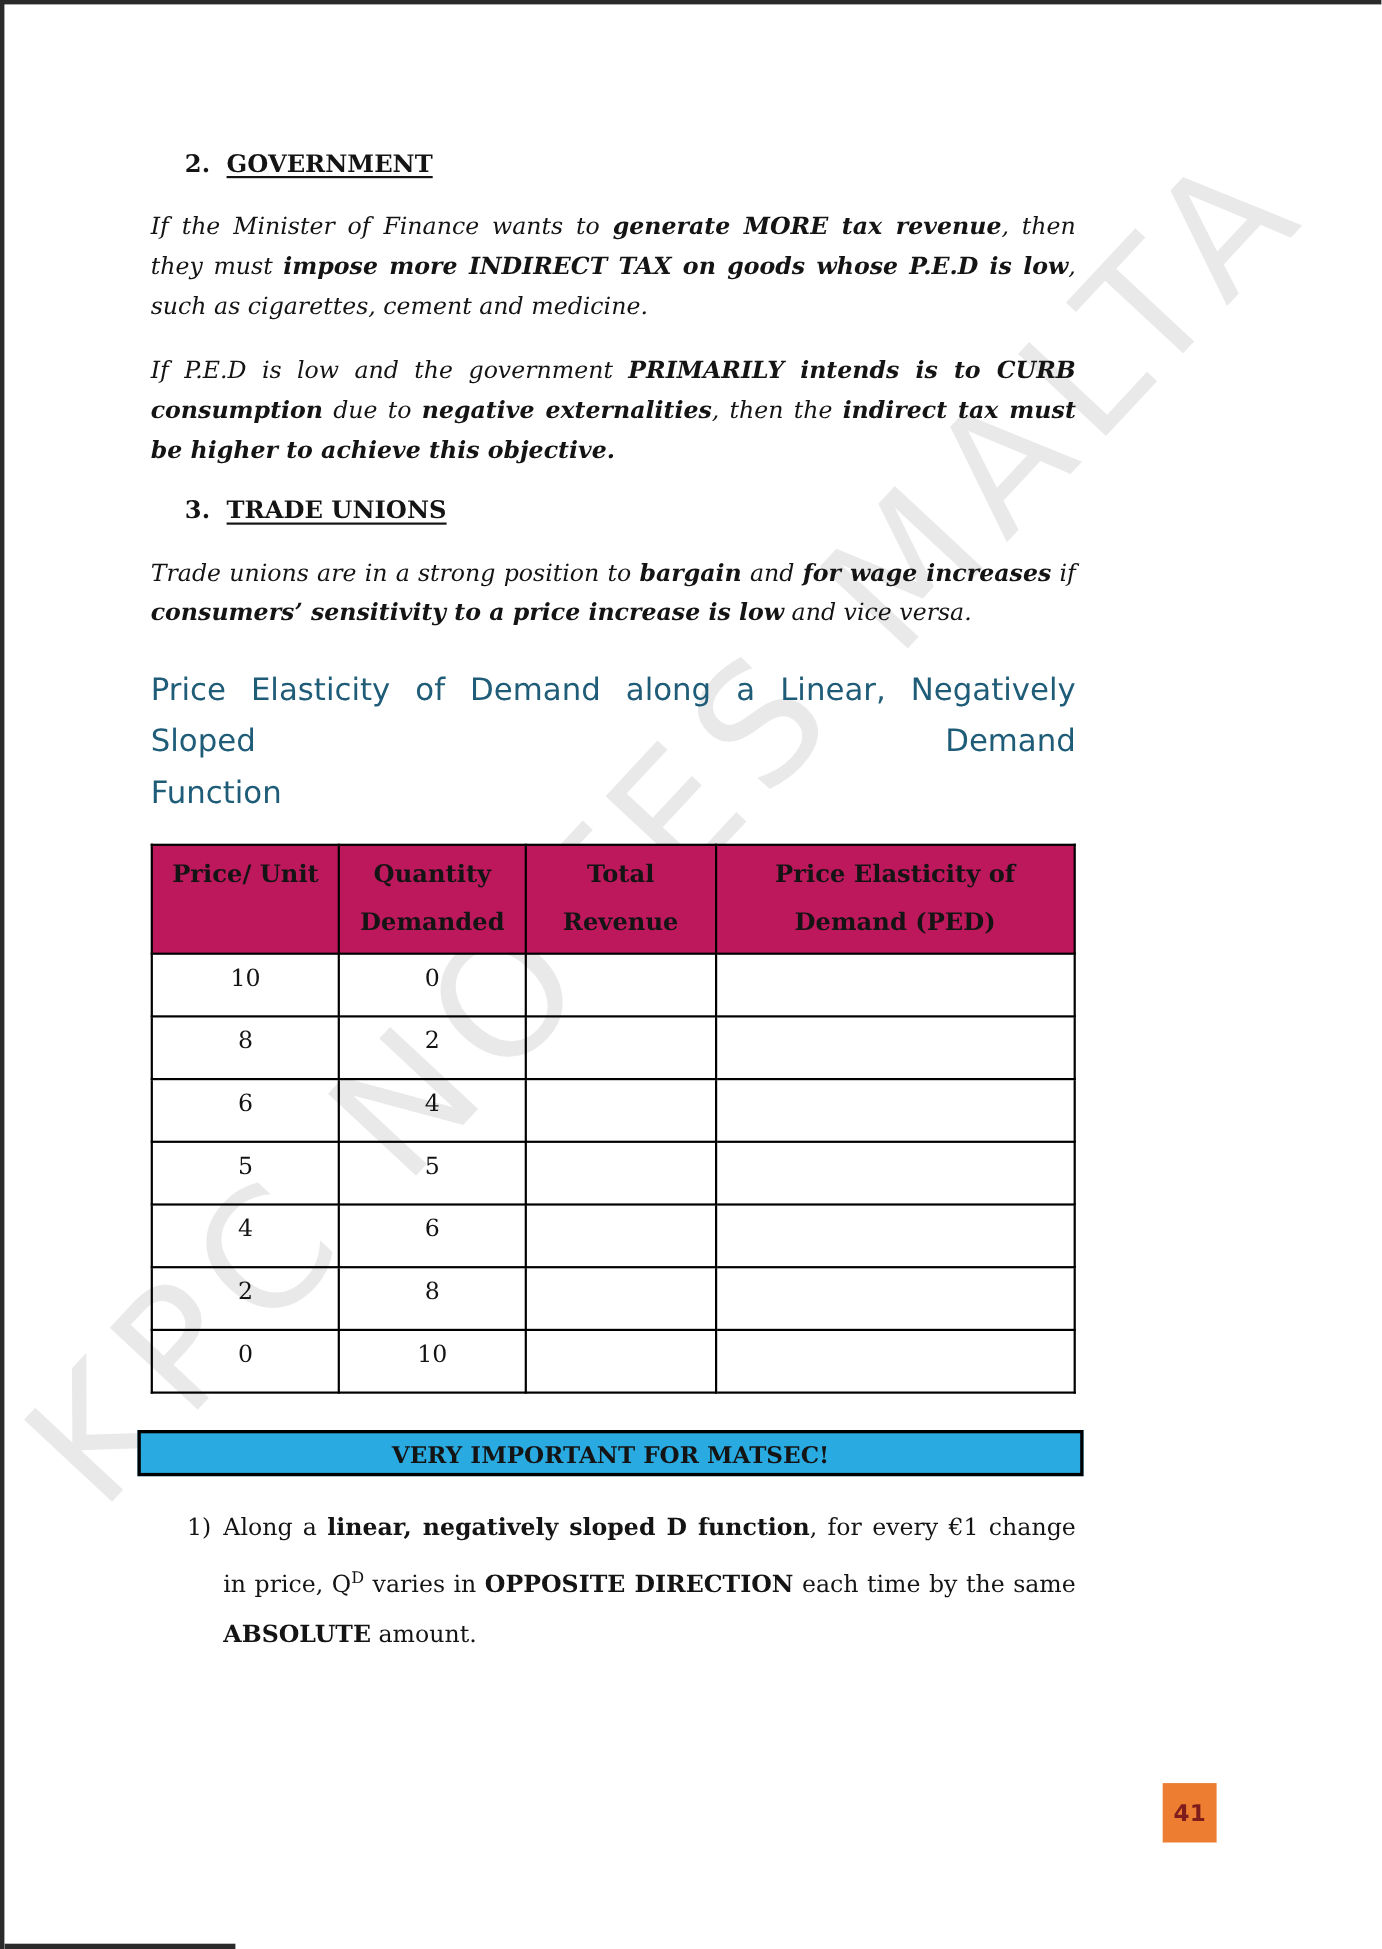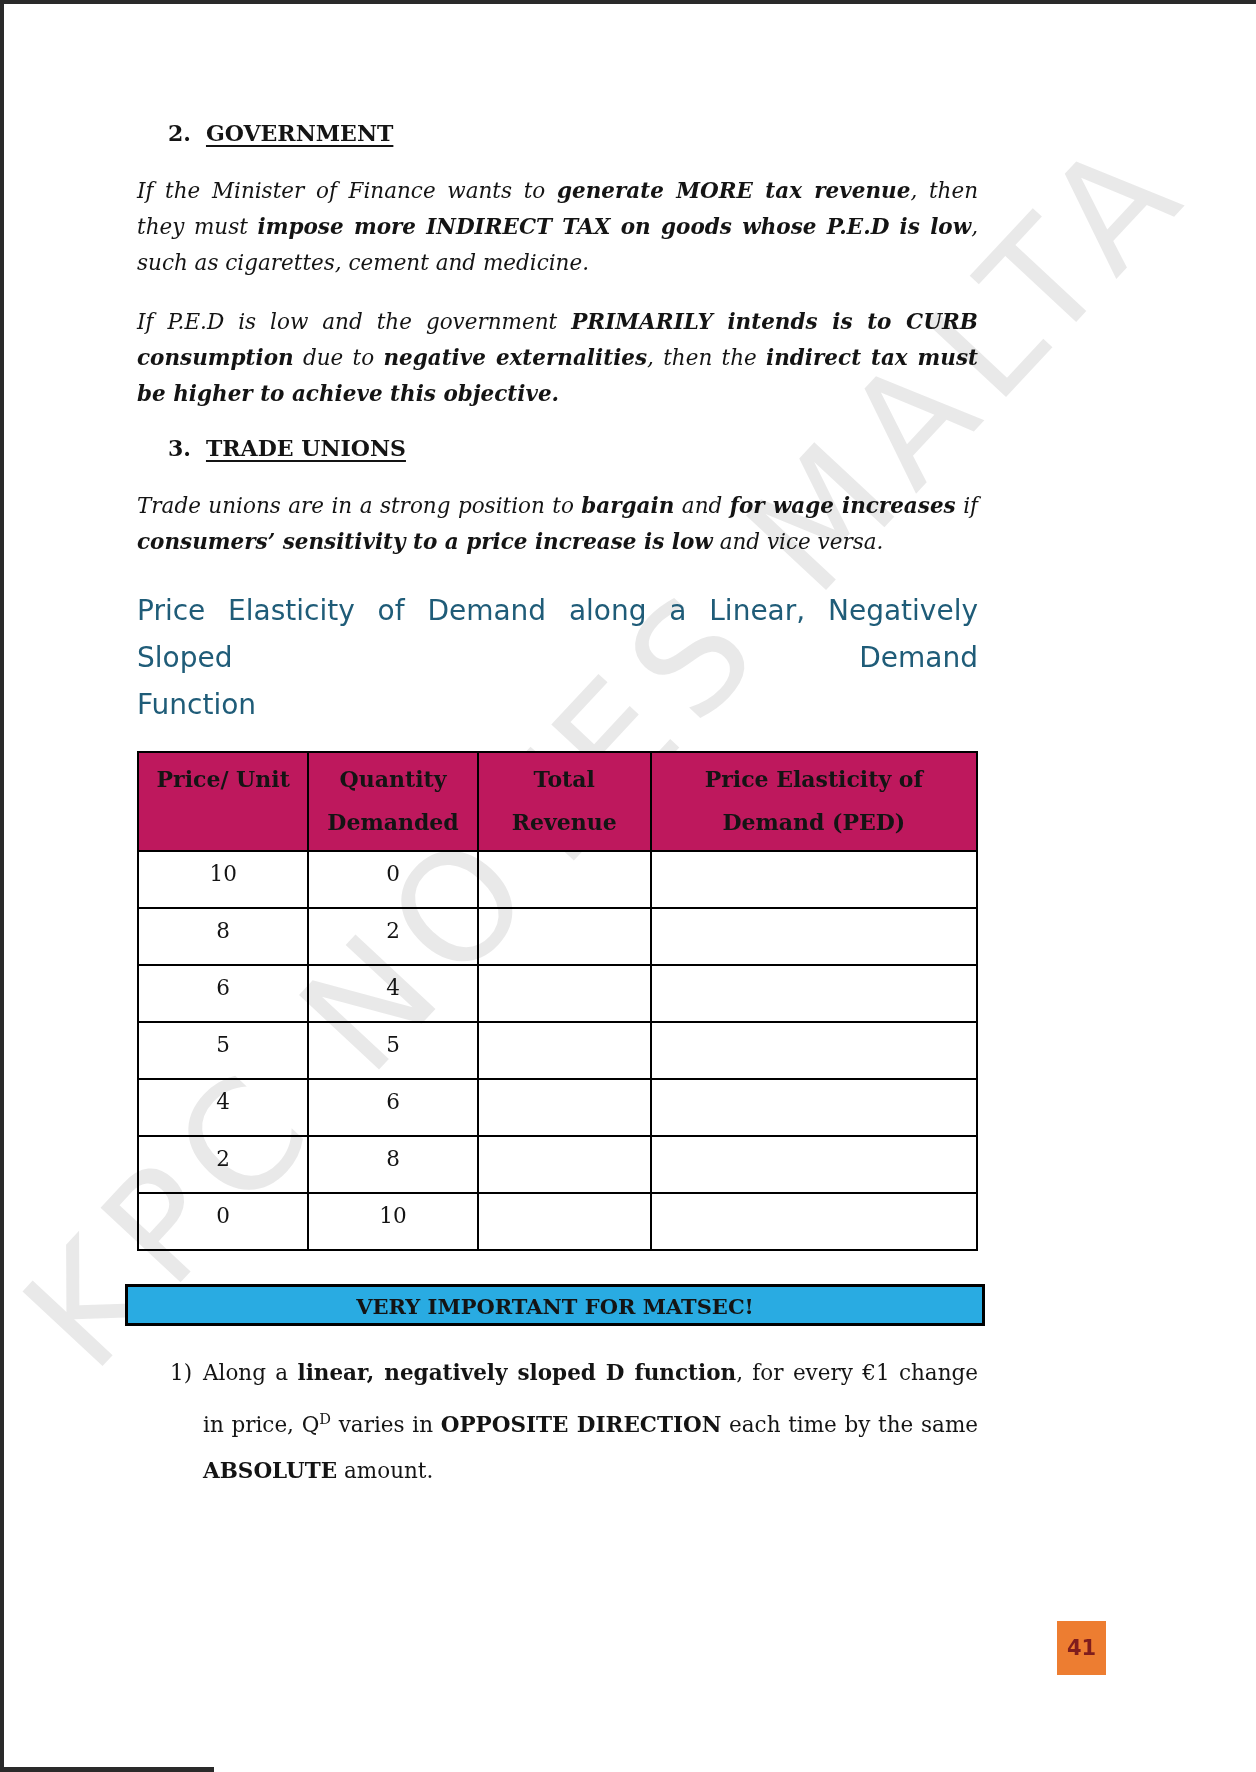--- a/index.html
+++ b/index.html
@@ -23,21 +23,21 @@
     left:-180px; top:720px; width:1450px;
     transform:rotate(-47deg);
     font-family:"DejaVu Sans", sans-serif;
     font-size:150px; letter-spacing:16px; white-space:nowrap;
     color:rgba(40,40,40,0.10);
     text-align:center;
     pointer-events:none;
   }
   .content { position:relative; z-index:1; padding:116px 278px 0 133px; }
 
-  .sec-heading { font-size:22px; font-weight:bold; margin:0 0 27px 31px; }
+  .sec-heading { font-size:22px; font-weight:bold; margin:16px 0 27px 31px; }
   .sec-heading .sec-num { margin-right:15px; }
   .sec-heading .sec-title {
     text-decoration:underline;
     text-decoration-thickness:2px;
     text-underline-offset:4px;
   }
 
   p.body-par {
     font-size:21.5px; line-height:36px;
     text-align:justify; margin:0 0 23px 0;font-style:italic;

